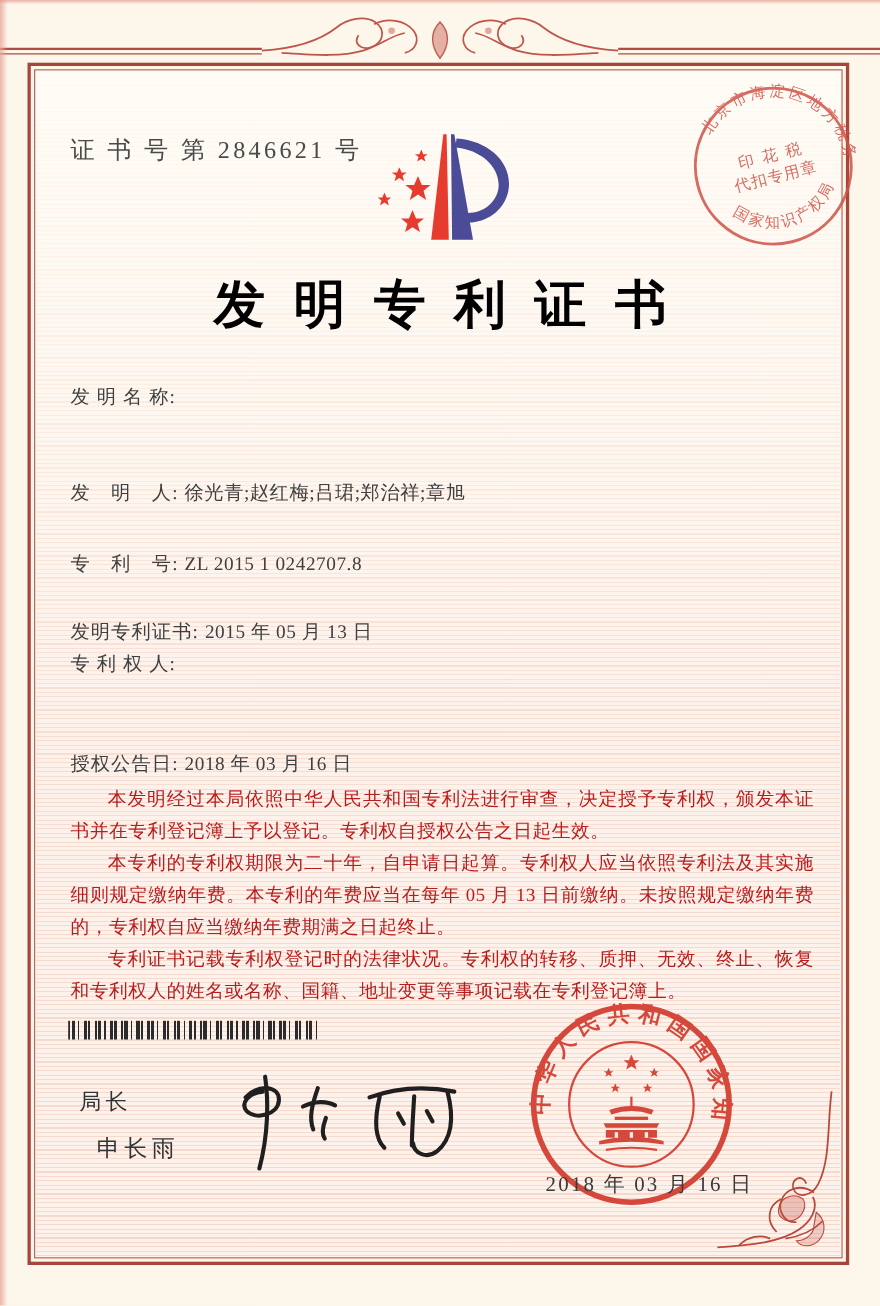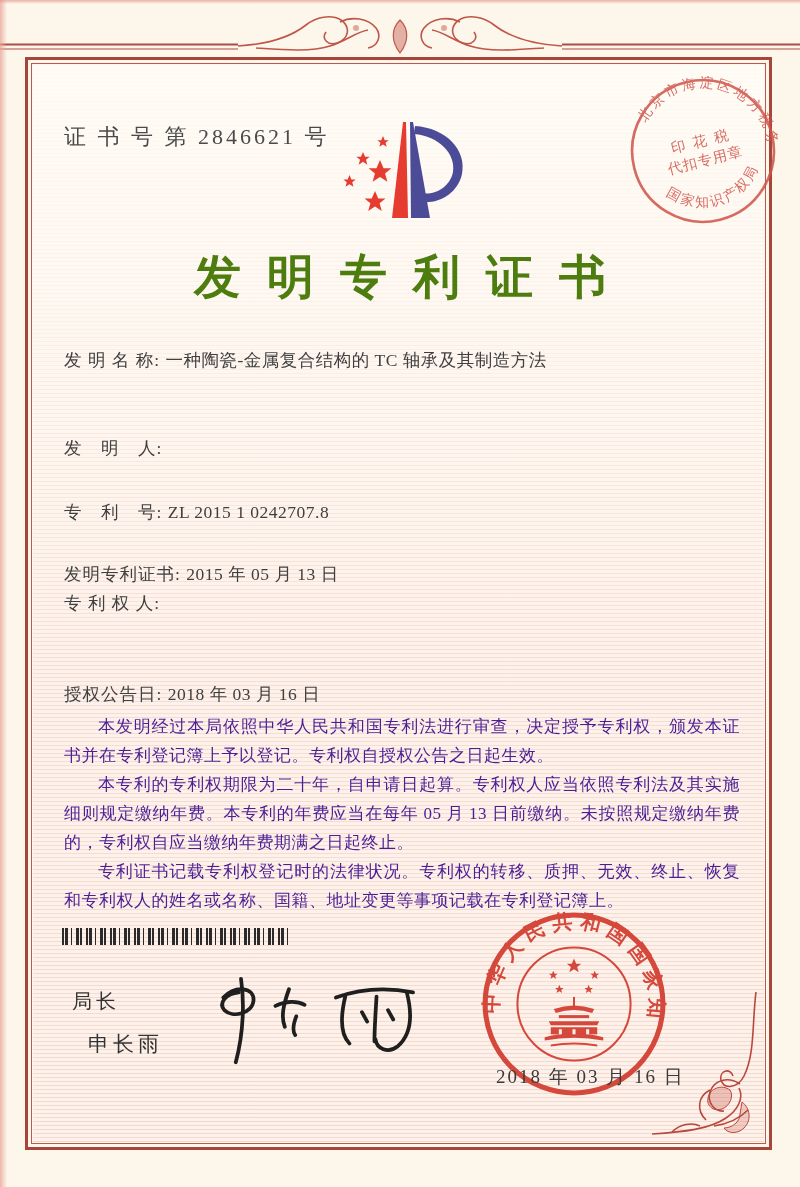--- a/index.html
+++ b/index.html
@@ -31,30 +31,30 @@
   .cert-no{position:absolute;left:64px;top:122px;font-size:22px;letter-spacing:3px;
     color:#4a4a4a;white-space:pre;}
 
   .logo{position:absolute;left:318px;top:92px;width:165px;height:135px;}
 
   .tax-seal{position:absolute;left:626px;top:74px;width:154px;height:154px;
     transform:rotate(-14deg);opacity:.85;}
   .tax-seal text{fill:#cf5348;font-family:"Liberation Serif","DejaVu Serif",serif;}
 
   .title{position:absolute;left:0;right:0;top:246px;margin:0;text-align:center;
-    font-size:47px;font-weight:600;color:#4d7c0f;letter-spacing:26px;text-indent:26px;
+    font-size:47px;font-weight:600;color:#000000;letter-spacing:26px;text-indent:26px;
     white-space:pre;}
 
   .field-row{position:absolute;left:64px;right:66px;display:flex;align-items:flex-start;
     font-size:17.5px;color:#3f3f3f;line-height:24px;}
   .f-label{white-space:pre;letter-spacing:1px;flex:none;}
   .f-value{letter-spacing:.5px;}
 
   .paragraphs{position:absolute;left:64px;right:60px;top:712px;}
-  .paragraphs p{margin:0;font-size:17px;line-height:29px;color:#4c1d95;
+  .paragraphs p{margin:0;font-size:17px;line-height:29px;color:#b91c1c;
     text-align:justify;text-indent:2em;letter-spacing:.5px;}
 
   .barcode{position:absolute;left:62px;top:928px;width:228px;height:17px;
     background:repeating-linear-gradient(90deg,
       #2b2b2b 0 2px,transparent 2px 3px,
       #2b2b2b 3px 6px,transparent 6px 9px,
       #2b2b2b 9px 10px,transparent 10px 14px,
       #2b2b2b 14px 17px,transparent 17px 18px,
       #2b2b2b 18px 20px,transparent 20px 24px);}
 
@@ -143,24 +143,24 @@
     <text x="75" y="89" text-anchor="middle" font-size="14" letter-spacing="1">代扣专用章</text>
     <text font-size="13.5" letter-spacing="2">
       <textPath href="#taxBottom" startOffset="14">国家知识产权局</textPath>
     </text>
   </svg>
 
   <h1 class="title">发明专利证书</h1>
 
   <div class="field-row" style="top:348px">
     <span class="f-label">发 明 名 称: </span>
-    <span class="f-value">一种陶瓷-金属复合结构的 TC 轴承及其制造方法</span>
   </div>
   <div class="field-row" style="top:436px">
     <span class="f-label">发　明　人: </span>
+    <span class="f-value">徐光青;赵红梅;吕珺;郑治祥;章旭</span>
   </div>
   <div class="field-row" style="top:500px">
     <span class="f-label">专　利　号: </span>
     <span class="f-value">ZL 2015 1 0242707.8</span>
   </div>
   <div class="field-row" style="top:562px">
     <span class="f-label">发明专利证书: </span>
     <span class="f-value">2015 年 05 月 13 日</span>
   </div>
   <div class="field-row" style="top:591px">

